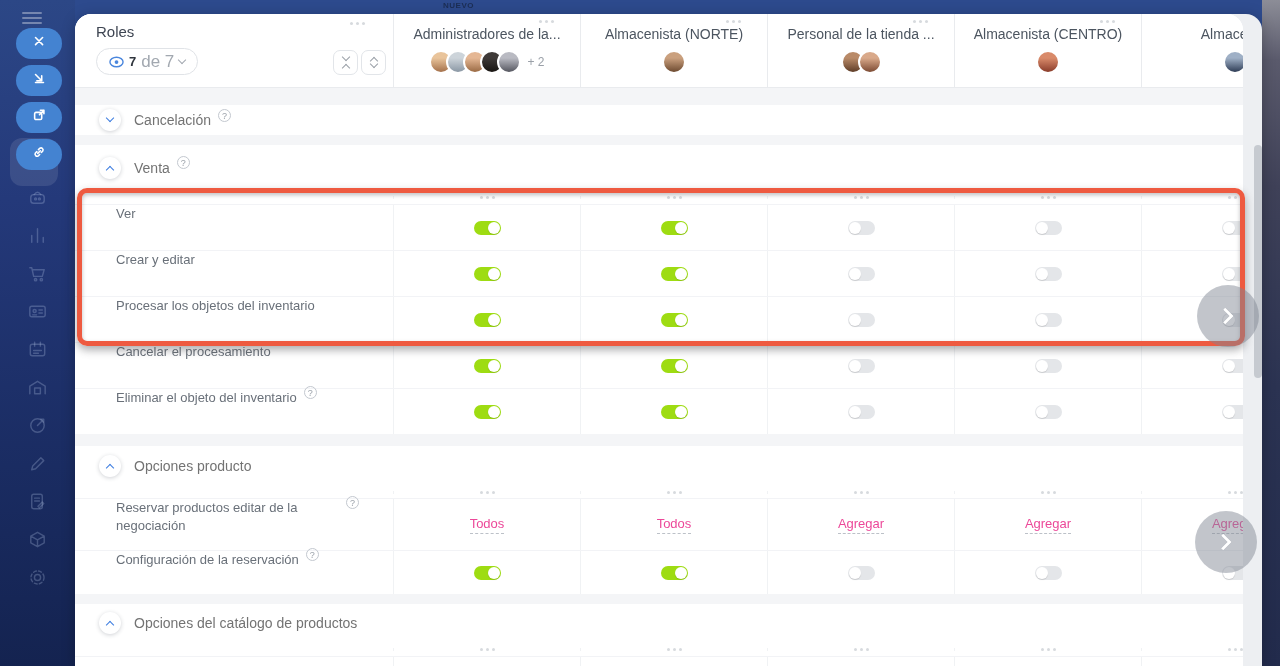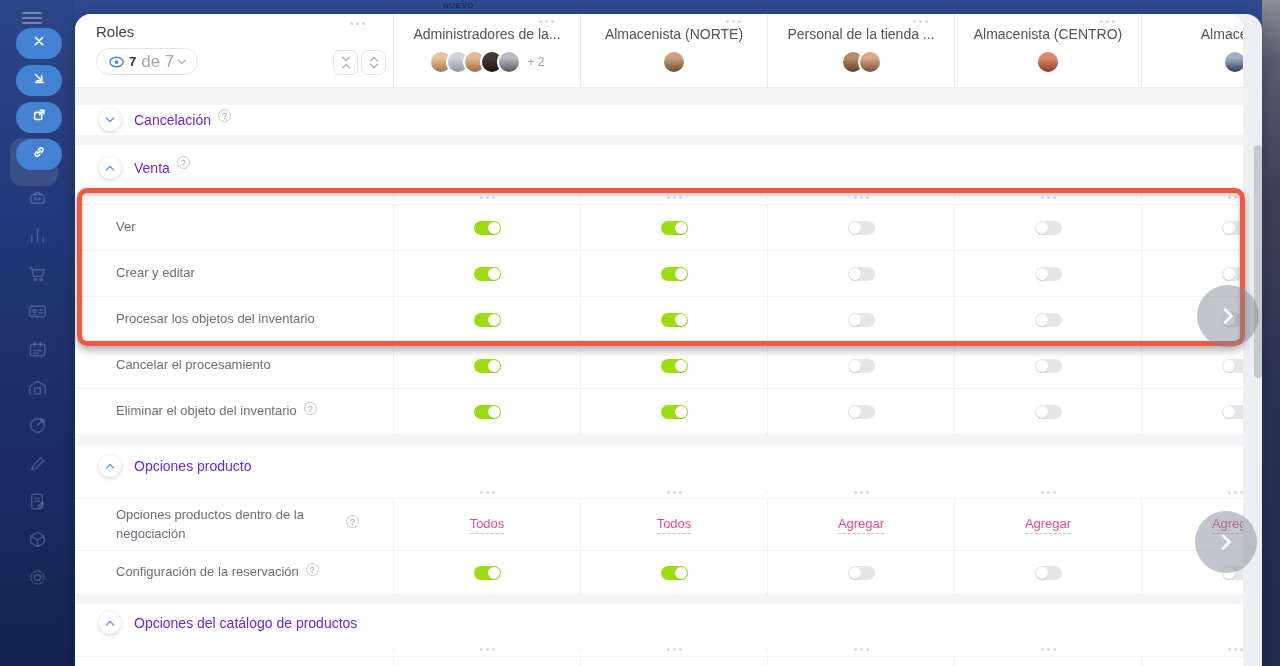--- a/index.html
+++ b/index.html
@@ -67,35 +67,35 @@
   .hdots { position:absolute; top:6px; right:26px; }
   #roles-dots { position:absolute; top:8px; right:28px; }
 
   
   #mbody { position:relative; width:1168px; }
   .band { background:#f4f5f7; }
   .sec { position:relative; background:#fff; display:flex; align-items:center; padding-left:24px; }
   .sec-chev { width:22px; height:22px; border-radius:50%; background:#fff;
     box-shadow:0 1px 4px rgba(40,50,70,.22); display:flex; align-items:center; justify-content:center;
     cursor:pointer; flex:none; }
-  .sec-label { margin-left:13px; font-size:14px; color:#6d28d9; }
+  .sec-label { margin-left:13px; font-size:14px; color:#737373; }
   .chev { display:inline-block; width:6px; height:6px; border-right:1.6px solid #3d7de0;
     border-bottom:1.6px solid #3d7de0; }
   .chev.down { transform:translateY(-2px) rotate(45deg); }
   .chev.up { transform:translateY(2px) rotate(-135deg); }
   .help { display:inline-block; width:13px; height:13px; border:1px solid #c3c8cf; border-radius:50%;
     color:#9aa1a9; font-size:9px; line-height:12px; text-align:center; margin-left:7px;
     position:relative; top:-5px; flex:none; cursor:pointer; }
   .row-help { top:-3px; }
 
   .grid { display:grid; grid-template-columns:318px 187px 187px 187px 187px 187px; background:#fff; }
   .dotsrow { align-items:center; }
   .dotsrow .pcell { display:flex; align-items:center; justify-content:center; }
   .prow { border-top:1px solid #f2f3f6; }
-  .plabel { display:flex; align-items:center; padding-left:41px; padding-right:34px;
+  .plabel { display:flex; align-items:flex-start; padding-left:41px; padding-right:34px;
     font-size:13px; color:#697079; line-height:1.4; }
   .pcell { border-left:1px solid #f0f2f4; display:flex; align-items:center; justify-content:center; }
   .dcell-empty { border-left:none; }
 
   .tog { position:relative; width:27px; height:14px; border-radius:8px; cursor:pointer; flex:none; }
   .tog.on  { background:var(--toggle-on,#9edc12); }
   .tog.off { background:var(--toggle-off,#e4e6e9); }
   .tog .knob { position:absolute; top:1px; width:12px; height:12px; border-radius:50%;
     background:#fff; box-shadow:0 1px 1px rgba(0,0,0,.12); }
   .tog.on .knob { left:14px; } .tog.off .knob { left:1px; }
@@ -538,21 +538,21 @@
             <div class="pcell">
               <span class="dots">
                 <i></i>
                 <i></i>
                 <i></i>
               </span>
             </div>
           </div>
           <div class="grid prow" style="height: 52px;">
             <div class="plabel">
-              <span>Opciones productos dentro de la negociación</span>
+              <span>Reservar productos editar de la negociación</span>
               <span class="help row-help">?</span>
             </div>
             <div class="pcell">
               <span class="vlink">Todos</span>
             </div>
             <div class="pcell">
               <span class="vlink">Todos</span>
             </div>
             <div class="pcell">
               <span class="vlink">Agregar</span>

